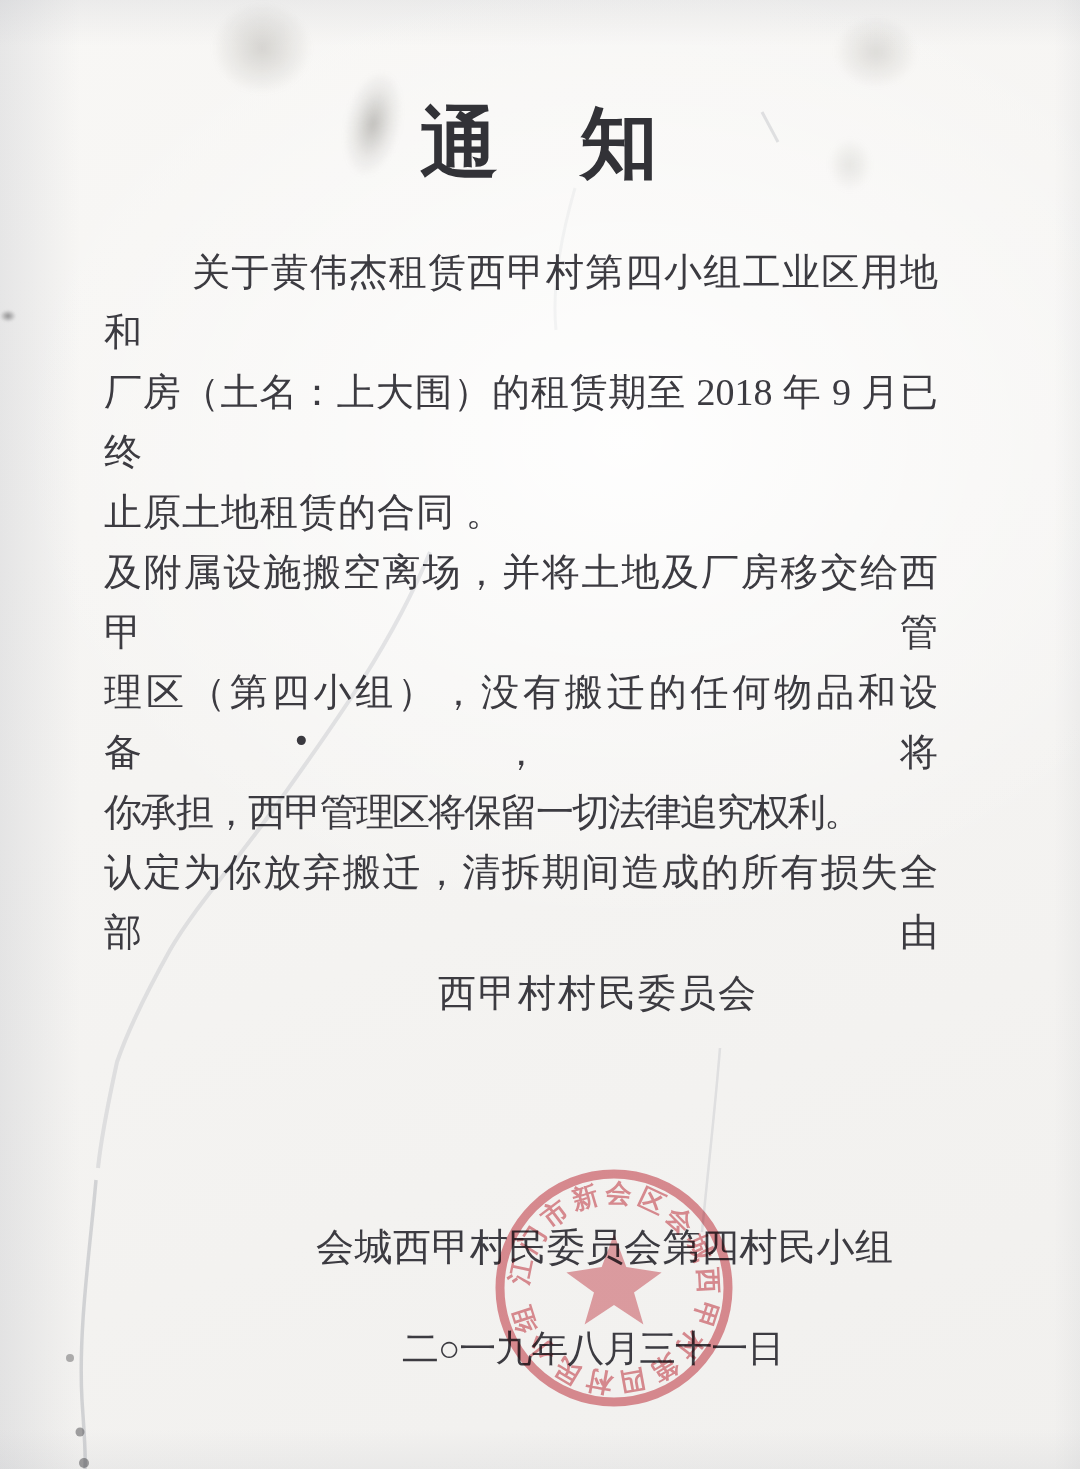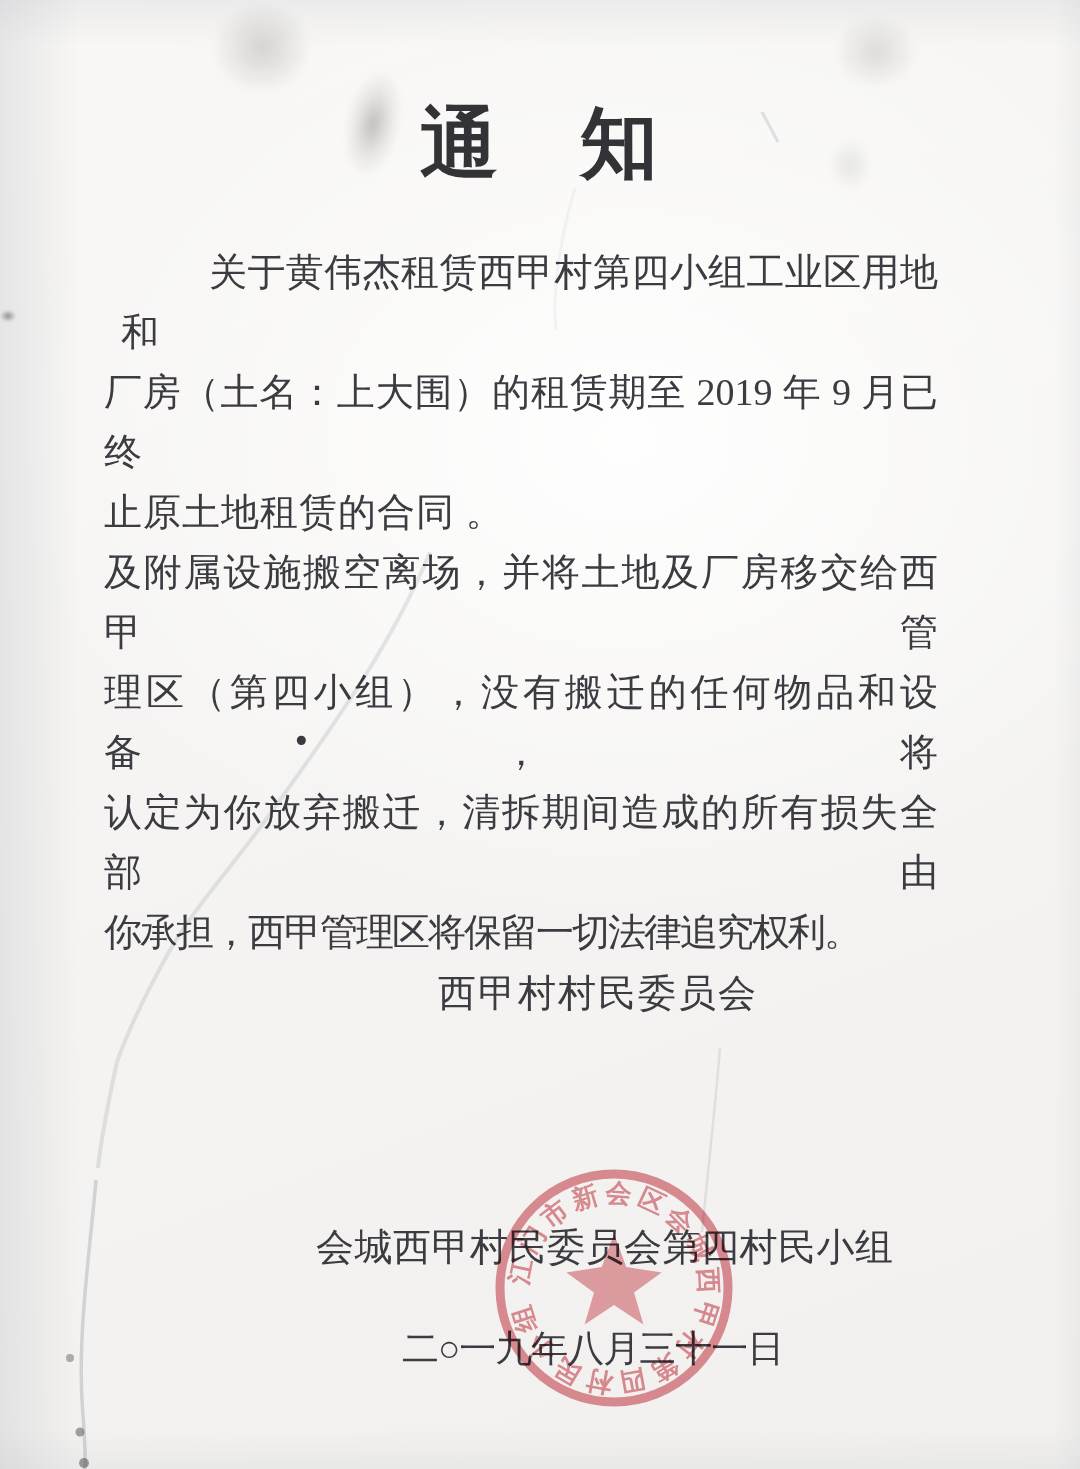--- a/index.html
+++ b/index.html
@@ -41,21 +41,21 @@
     position:absolute;left:0;top:92px;width:1080px;margin:0;
     font-size:78px;font-weight:700;text-align:center;
     color:#323237;letter-spacing:2px;white-space:pre;
   }
   .body-block{
     position:absolute;left:104px;top:242px;width:834px;
     font-size:38px;line-height:60px;font-weight:500;white-space:nowrap;
   }
   .bl{white-space:normal;}
   .just{text-align:justify;text-align-last:justify;}
-  .ind-big{text-indent:88px;margin-left:17px;}
+  .ind-big{text-indent:88px;}
   .ind-small{text-indent:58px;}
   .tight{letter-spacing:1px;}
   .tighter{letter-spacing:-2px;}
 
   .stray-dot{
     position:absolute;left:292px;top:712px;
     font-size:56px;font-weight:700;color:#3a393f;line-height:56px;
   }
   .closing{
     position:absolute;left:167px;top:778px;
@@ -92,26 +92,26 @@
   <div class="smudge smudge-topleft"></div>
   <div class="smudge smudge-title"></div>
   <div class="smudge smudge-topright"></div>
   <div class="smudge smudge-topright2"></div>
   <div class="smudge speck-leftedge"></div>
 
   <h1 class="title">通　知</h1>
 
   <div class="body-block">
     <div class="bl just ind-big">关于黄伟杰租赁西甲村第四小组工业区用地和</div>
-    <div class="bl just">厂房（土名：上大围）的租赁期至 2019 年 9 月已终</div>
+    <div class="bl just">厂房（土名：上大围）的租赁期至 2018 年 9 月已终</div>
     <div class="bl tight">止原土地租赁的合同 。</div>
     <div class="bl just">及附属设施搬空离场，并将土地及厂房移交给西甲管</div>
     <div class="bl just">理区（第四小组），没有搬迁的任何物品和设备，将</div>
+    <div class="bl tighter">你承担，西甲管理区将保留一切法律追究权利。</div>
     <div class="bl just">认定为你放弃搬迁，清拆期间造成的所有损失全部由</div>
-    <div class="bl tighter">你承担，西甲管理区将保留一切法律追究权利。</div>
   </div>
 
   <span class="stray-dot">·</span>
 
   <div class="signature">西甲村村民委员会</div>
   <div class="issuer">会城西甲村民委员会第四村民小组</div>
   <div class="date">二○一九年八月三十一日</div>
 
   <svg class="creases" width="1080" height="1469" viewBox="0 0 1080 1469">
     <path d="M 430 552 C 392 645, 330 730, 280 800 C 240 858, 198 902, 170 950 C 150 986, 128 1030, 117 1062 C 110 1095, 102 1130, 98 1168" fill="none" stroke="rgba(150,156,168,0.22)" stroke-width="4"></path>

